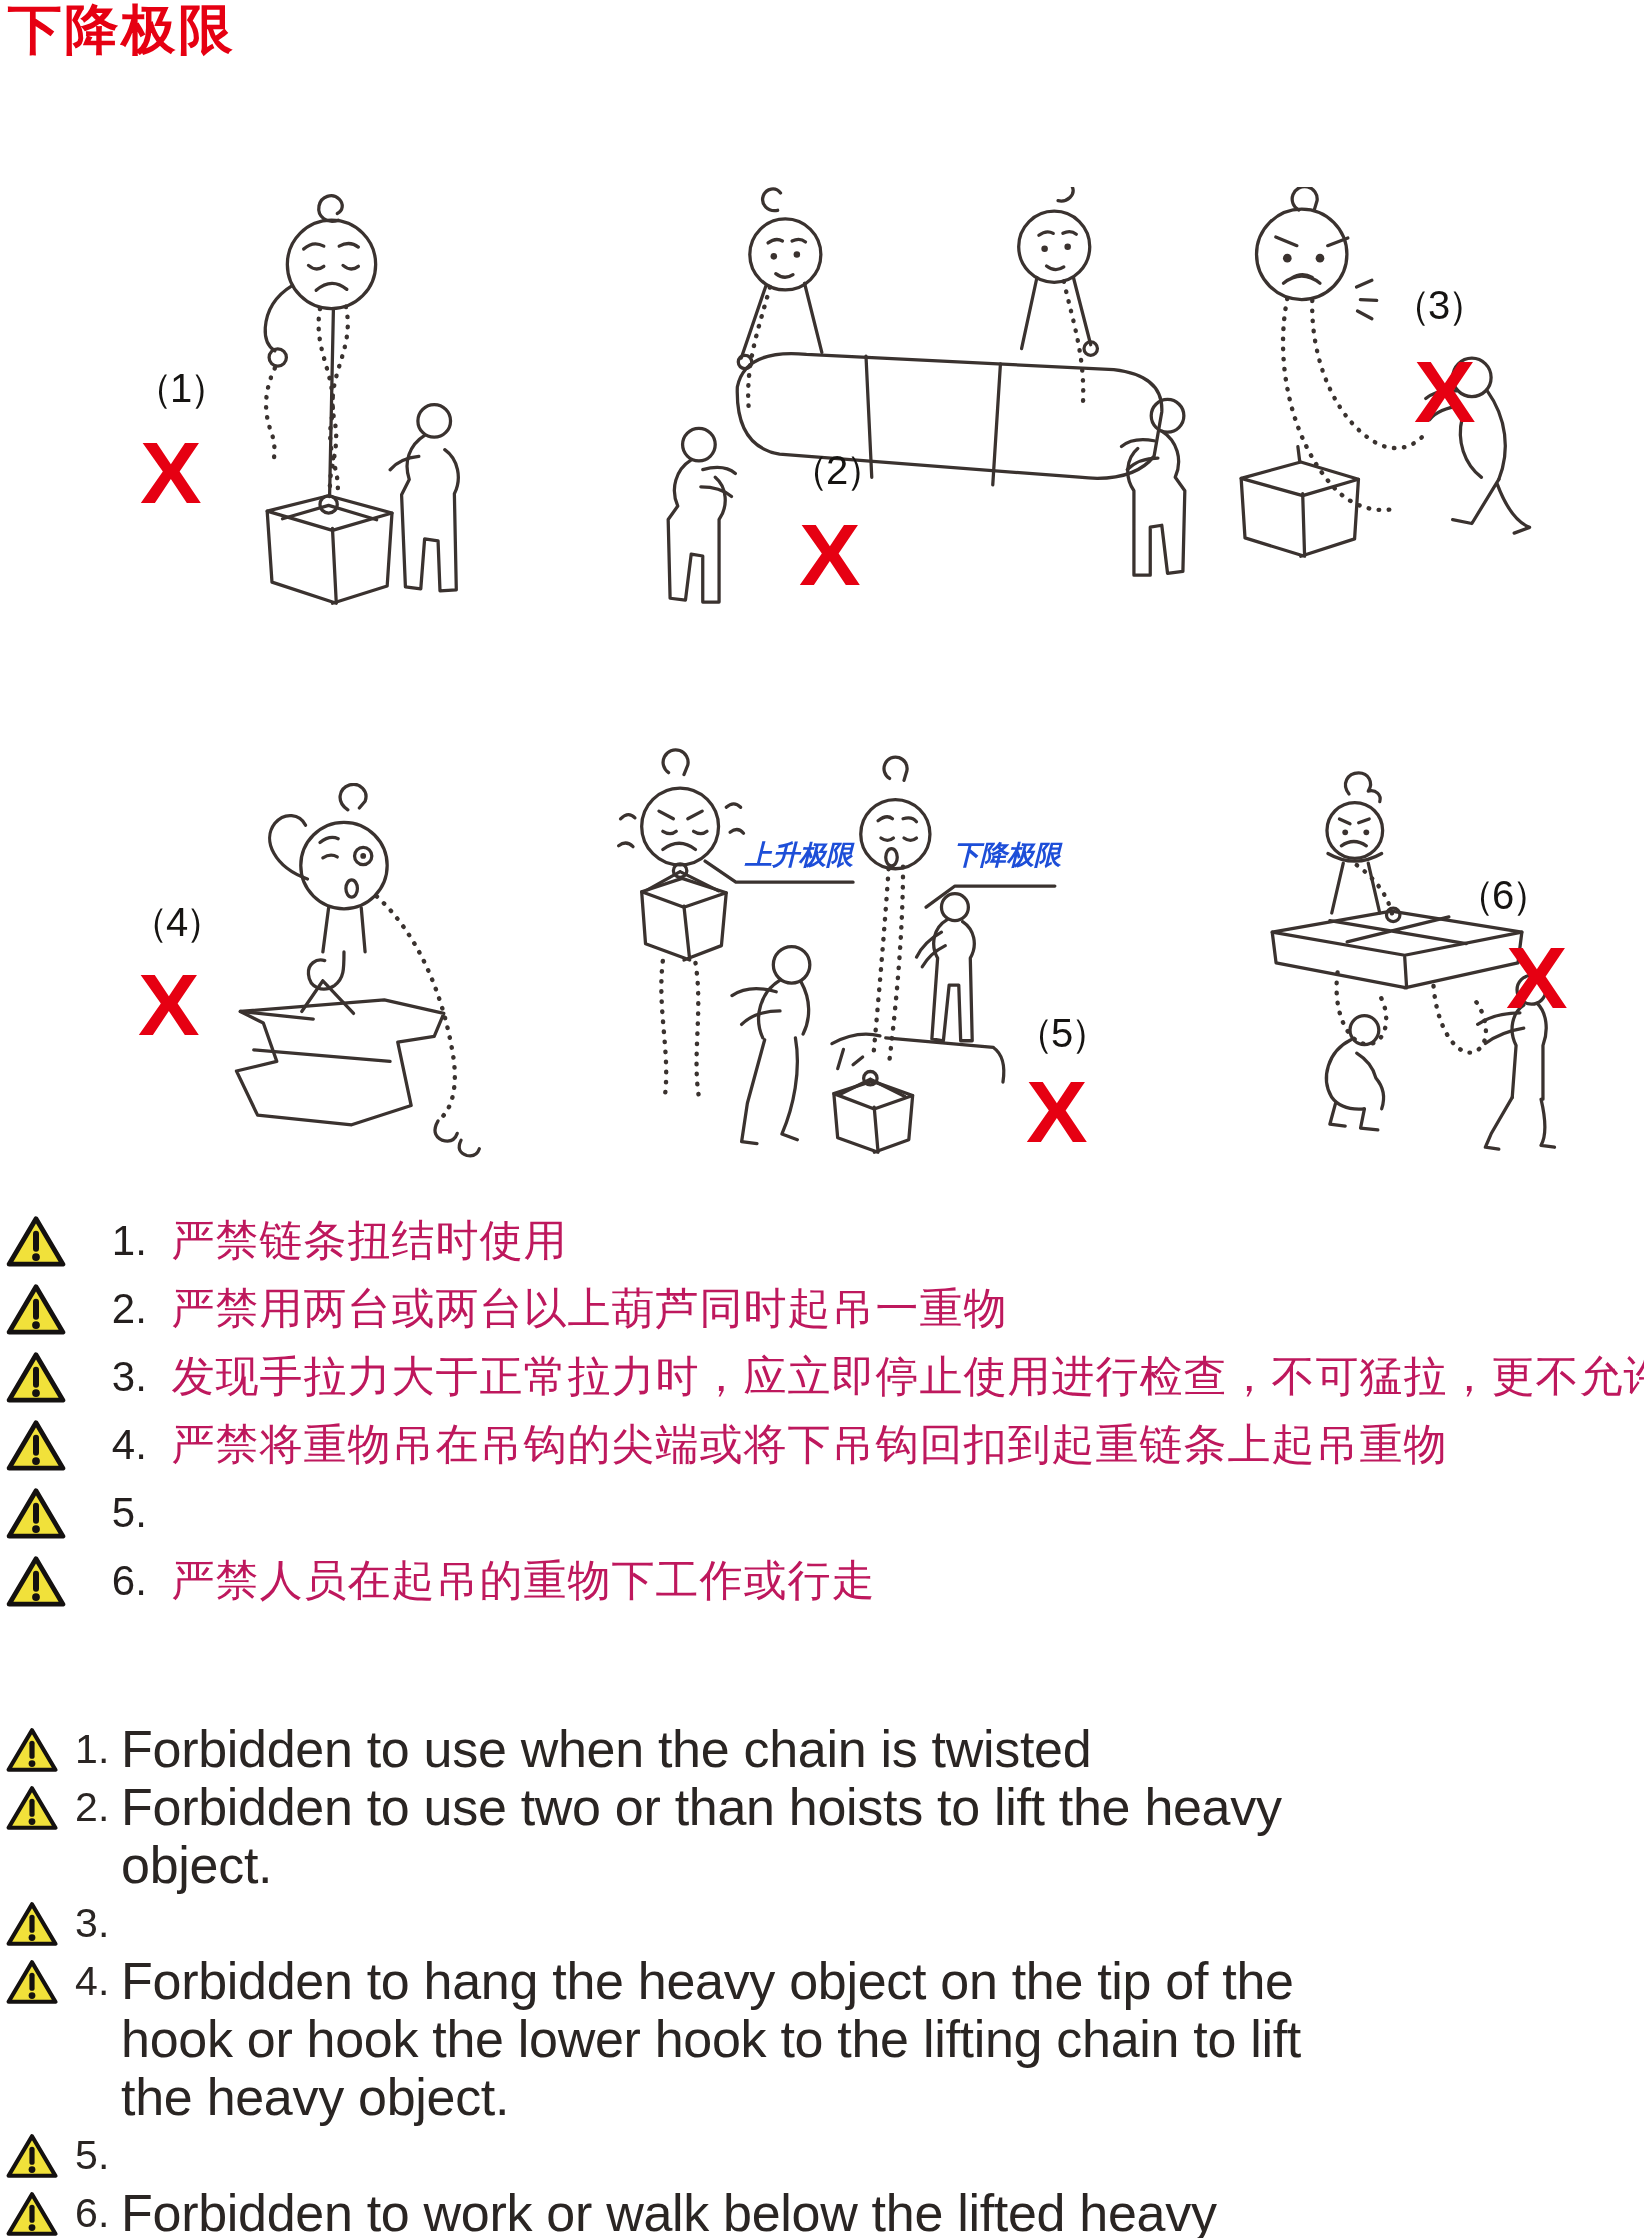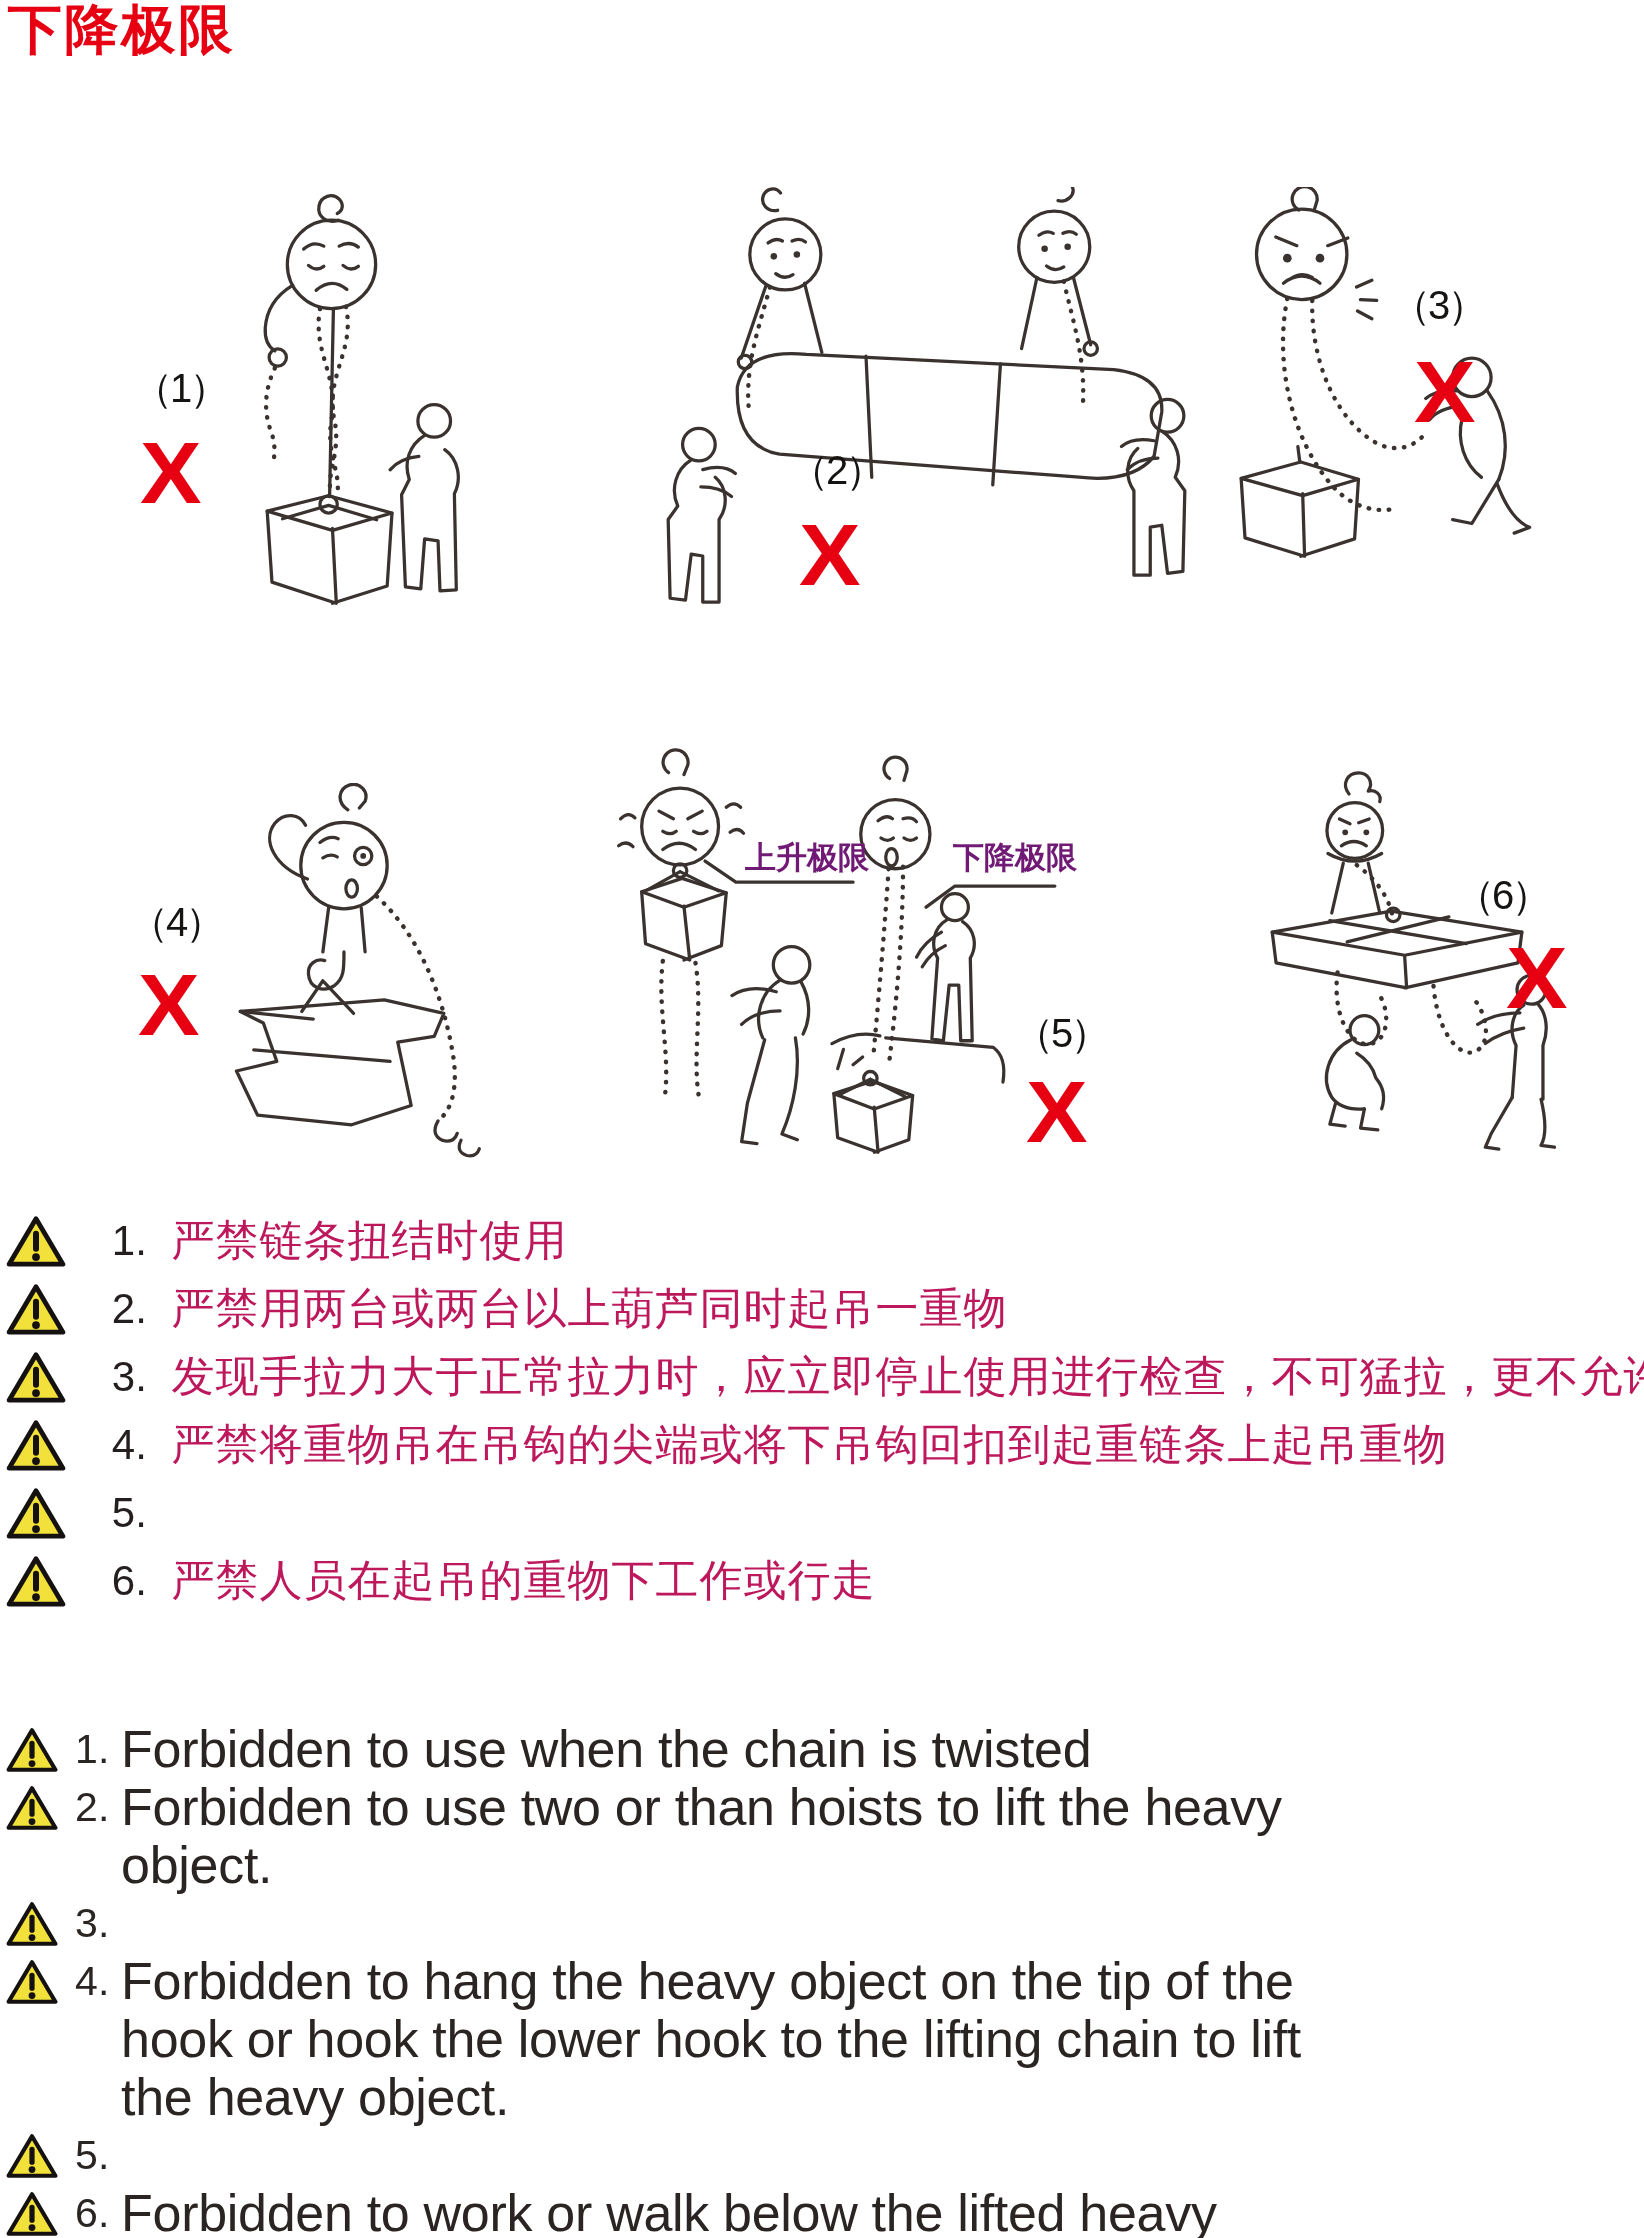--- a/index.html
+++ b/index.html
@@ -18,21 +18,21 @@
   .fig svg .dot{stroke-dasharray:0.5 10;stroke-width:4.6;}
   .fig svg .fil{fill:#3a322f;stroke:none;}
   .fig-label{
     position:absolute;font-size:40px;font-weight:500;color:#161412;
     letter-spacing:-2.9px;line-height:1.1;white-space:nowrap;
   }
   .fig-x{
     position:absolute;font-size:88px;font-weight:700;color:#e60012;line-height:0.78;
     transform:scaleX(1.05);transform-origin:left top;
   }
-  .anno{position:absolute;font-size:31px;font-weight:600;color:#701a75;white-space:nowrap;line-height:1.0;}
+  .anno{position:absolute;font-size:27px;font-weight:600;color:#1d4ed8;white-space:nowrap;line-height:1.0;font-style:italic;}
   .f1{left:96px;top:178px;width:375px;height:432px;}
   .f1 .fig-label{left:37px;top:188px;}
   .f1 .fig-x{left:44px;top:261px;}
   .f2{left:624px;top:187px;width:605px;height:423px;}
   .f2 .fig-label{left:165px;top:261px;}
   .f2 .fig-x{left:175px;top:334px;}
   .f3{left:1220px;top:187px;width:423px;height:375px;}
   .f3 .fig-label{left:171px;top:96px;}
   .f3 .fig-x{left:194px;top:171px;}
   .f4{left:125px;top:783px;width:413px;height:384px;}

